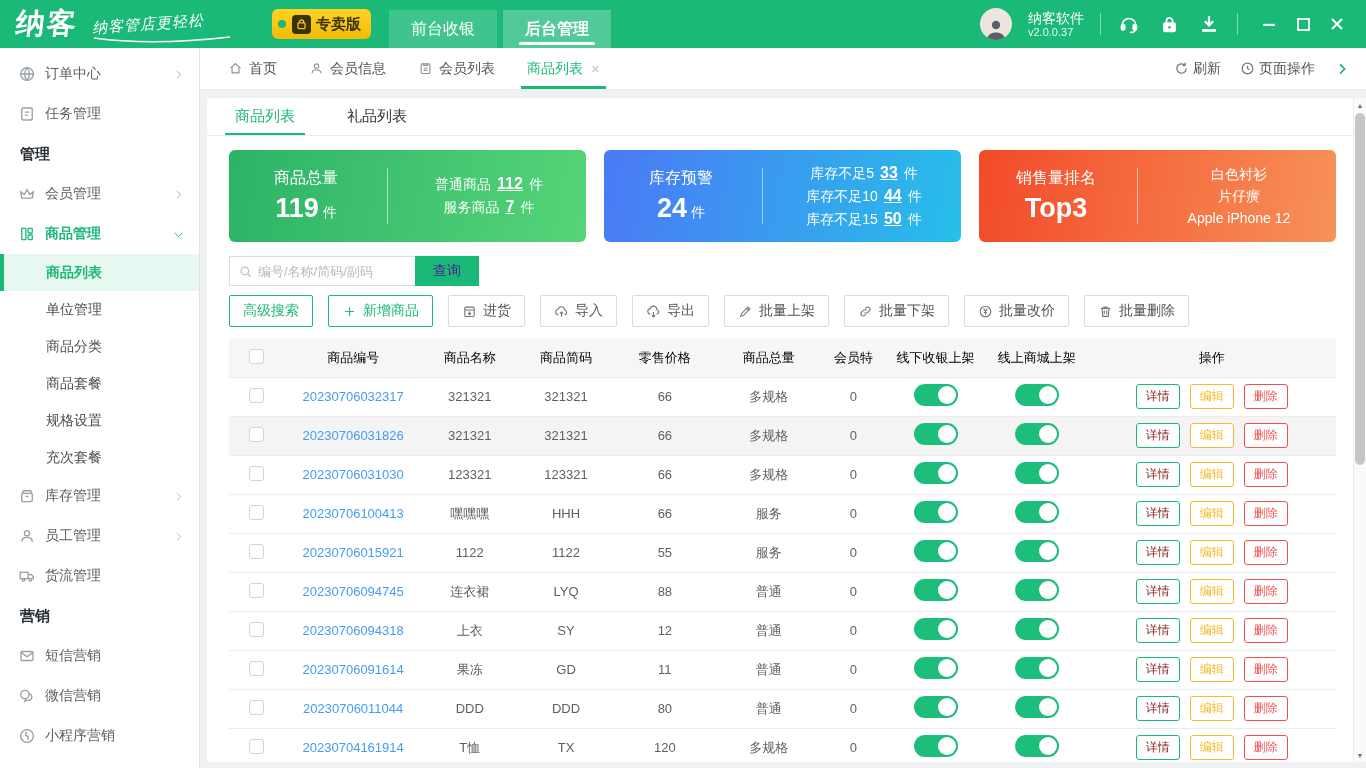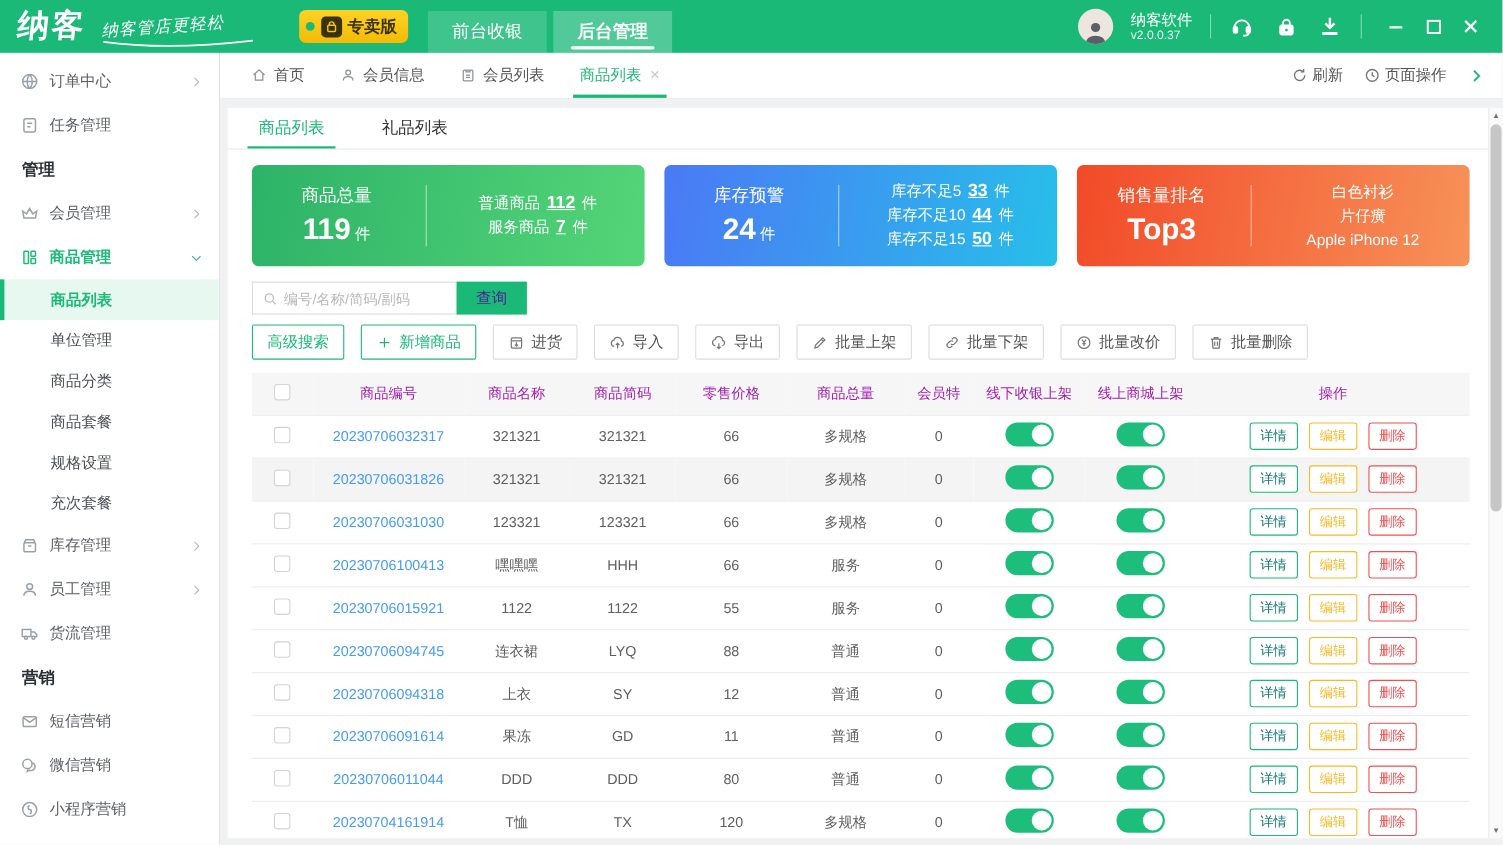--- a/index.html
+++ b/index.html
@@ -95,31 +95,31 @@
   .search-btn { height:30px; padding:0 18px; background:#1bb978; color:#4c1d95; font-size:14px; border:none; cursor:pointer; }
   .toolbar { margin-top:9px; display:flex; gap:15px; }
   .tbtn { height:32px; display:flex; align-items:center; gap:6px; padding:0 13px; font-size:14px; background:#fff;
     border:1px solid #dcdcdc; color:#555; border-radius:2px; cursor:pointer; white-space:nowrap; }
   .tbtn .b-ico { display:flex; color:#777; }
   .tbtn.green-outline { border-color:#1bb978; color:#1bb978; }
   .tbtn.green-outline .b-ico { color:#1bb978; }
 
   
   .tbl { margin-top:12px; width:100%; border-collapse:collapse; table-layout:fixed; }
-  .tbl th { background:#f6f6f6; color:#a21caf; font-weight:normal; font-size:13px; height:38px; border-bottom:1px solid #ececec; }
+  .tbl th { background:#f6f6f6; color:#000000; font-weight:normal; font-size:13px; height:38px; border-bottom:1px solid #ececec; }
   .tbl td { height:39px; text-align:center; font-size:13px; color:#5f5f5f; border-bottom:1px solid #ececec;
     overflow:hidden; white-space:nowrap; }
   .tbl tr.hov td { background:#f4f4f4; }
   .code-link { color:#459bf7; cursor:pointer; }
   .cbx { width:15px; height:15px; border:1px solid #d4d4d4; border-radius:3px; background:#fff; display:inline-block; cursor:pointer; }
   .toggle { width:44px; height:22px; border-radius:11px; background:#1dbd7b; display:inline-block; position:relative; cursor:pointer; }
   .toggle::after { content:""; position:absolute; right:2px; top:2px; width:18px; height:18px; border-radius:50%; background:#fff; }
   .acts { display:flex; gap:10px; justify-content:center; }
   .abtn { font-size:12px; padding:3px 9px; border-radius:3px; background:#fff; border:1px solid; cursor:pointer; }
-  .abtn.detail { color:#0f766e; border-color:#1bb978; }
+  .abtn.detail { color:#7f1d1d; border-color:#1bb978; }
   .abtn.edit { color:#f7ba2a; border-color:#f7ba2a; }
   .abtn.del { color:#f25050; border-color:#f25050; }
 
   
   .vscroll { position:absolute; top:0; right:0; bottom:0; width:13px; background:#fafafa; border-left:1px solid #ececec; }
   .vs-arrow { position:absolute; left:0; width:12px; height:14px; color:#707070; font-size:7px; display:flex; align-items:center; justify-content:center; cursor:pointer; }
   .vs-up { top:0; } .vs-down { bottom:0; }
   .vs-thumb { position:absolute; left:1px; width:10px; top:15px; height:352px; background:#c6c6c6; border-radius:5px; cursor:pointer; }
 
   svg.ic { display:block; }

